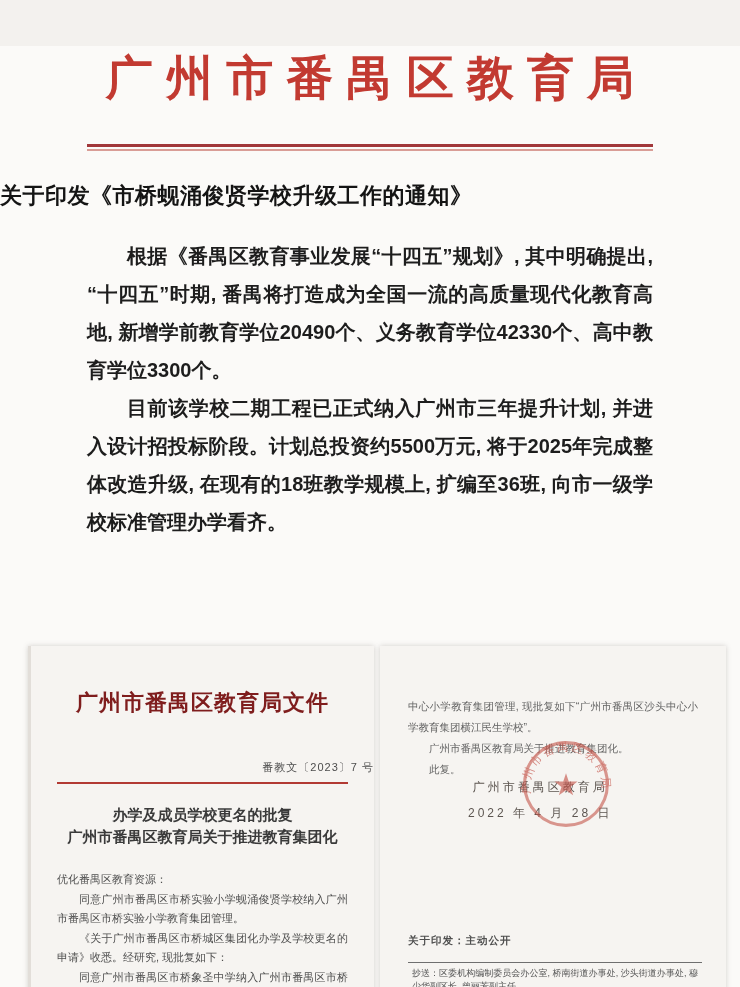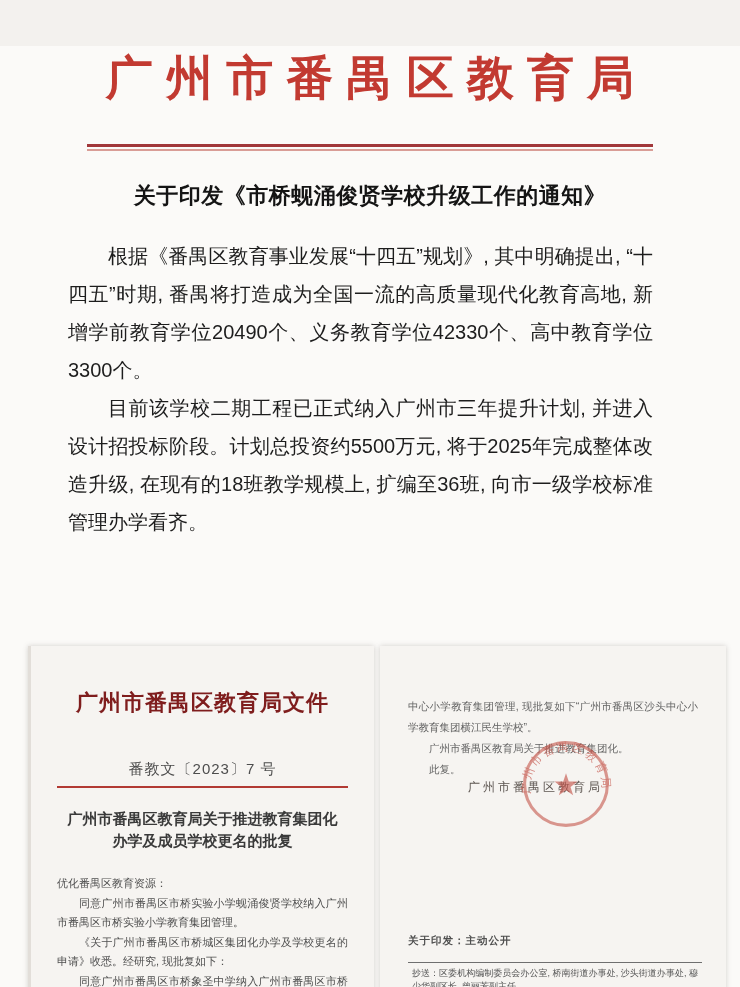--- a/index.html
+++ b/index.html
@@ -29,31 +29,30 @@
     text-indent: 0.28em;
     line-height: 64px;
   }
   .red-rule { margin: 34px 87px 0 87px; }
   .red-rule .rule-top { height: 3px; background: #a1373a; }
   .red-rule .rule-gap { height: 2px; background: transparent; }
   .red-rule .rule-bottom { height: 2px; background: #d99d96; }
 
   .notice-title {
     margin-top: 30px;
-    text-align: center;
     font-size: 22px;
     font-weight: bold;
     color: #141414;
     letter-spacing: 0.5px;
   }
   .notice-body {
-    margin: 26px 87px 0 68px;
+    margin: 26px 87px 0 87px;
     font-size: 20px;
     line-height: 38px;
-    font-weight: 400;
+    font-weight: 700;
     color: #1d1d1d;
     text-align: justify;
   }
   .notice-body p { text-indent: 2em; }
 
   
   .attachments {
     position: absolute;
     left: 0; top: 600px; right: 0; bottom: 0;
     display: flex;
@@ -71,22 +70,22 @@
     margin-top: 42px;
     text-align: center;
     font-size: 22px;
     font-weight: bold;
     color: #7f1d1d;
     letter-spacing: 1px;
     font-family: "Liberation Serif", "DejaVu Serif", serif;
   }
   .doc-number {
     margin-top: 42px;
-    text-align: center;
-    font-size: 15px;
+    text-align: right;
+    font-size: 11px;
     color: #4d4d4d;
     letter-spacing: 1px;
   }
   .file-rule { margin: 7px 26px 0 26px; height: 2px; background: #b23a33; }
   .reply-title {
     margin-top: 20px;
     text-align: center;
     font-size: 15px;
     font-weight: bold;
     color: #3a3a3a;
@@ -168,42 +167,43 @@
     <p>目前该学校二期工程已正式纳入广州市三年提升计划, 并进入设计招投标阶段。计划总投资约5500万元, 将于2025年完成整体改造升级, 在现有的18班教学规模上, 扩编至36班, 向市一级学校标准管理办学看齐。</p>
   </div>
 
   <div class="attachments">
 
     <section class="scan-page page-left">
       <div class="file-header">广州市番禺区教育局文件</div>
       <div class="doc-number">番教文〔2023〕7 号</div>
       <div class="file-rule"></div>
       <div class="reply-title">
+        <div>办学及成员学校更名的批复</div>
         <div>广州市番禺区教育局关于推进教育集团化</div>
-        <div>办学及成员学校更名的批复</div>
       </div>
       <div class="left-body">
         <p>优化番禺区教育资源：</p>
         <p class="indent">同意广州市番禺区市桥实验小学蚬涌俊贤学校纳入广州市番禺区市桥实验小学教育集团管理。</p>
         <p class="indent">《关于广州市番禺区市桥城区集团化办学及学校更名的申请》收悉。经研究, 现批复如下：</p>
         <p class="indent">同意广州市番禺区市桥象圣中学纳入广州市番禺区市桥桥城中学教育集团管理, 校名变更为“广州市番禺区市桥桥城中学教育集团象圣学校”。</p>
 
       </div>
 
     </section>
 
     <section class="scan-page page-right">
       <div class="right-body">
         <p>中心小学教育集团管理, 现批复如下“广州市番禺区沙头中心小学教育集团横江民生学校”。</p>
         <p class="indent">广州市番禺区教育局关于推进教育集团化。</p>
         <p class="indent">此复。</p>
       </div>
 
       <div class="signature-block">
         <div>广州市番禺区教育局</div>
+        <div>2022 年 4 月 28 日</div>
       </div>
 
       <svg class="seal" viewBox="0 0 120 120">
         <circle cx="60" cy="60" r="54" fill="none" stroke="#c4554b" stroke-width="4" opacity="0.75"></circle>
         <path id="sealArc" d="M 16,80 A 47,47 0 1 1 104,80" fill="none"></path>
         <text font-size="15" fill="#c4554b" letter-spacing="3" opacity="0.85" font-family="Liberation Serif, DejaVu Serif, serif">
           <textPath href="#sealArc" startOffset="4%">广州市番禺区教育局</textPath>
         </text>
         <path d="M60,46 L63.6,56.8 L75,56.8 L65.9,63.8 L69.3,74.8 L60,68.1 L50.7,74.8 L54.1,63.8 L45,56.8 L56.4,56.8 Z" fill="#c4554b" opacity="0.8"></path>
       </svg>

